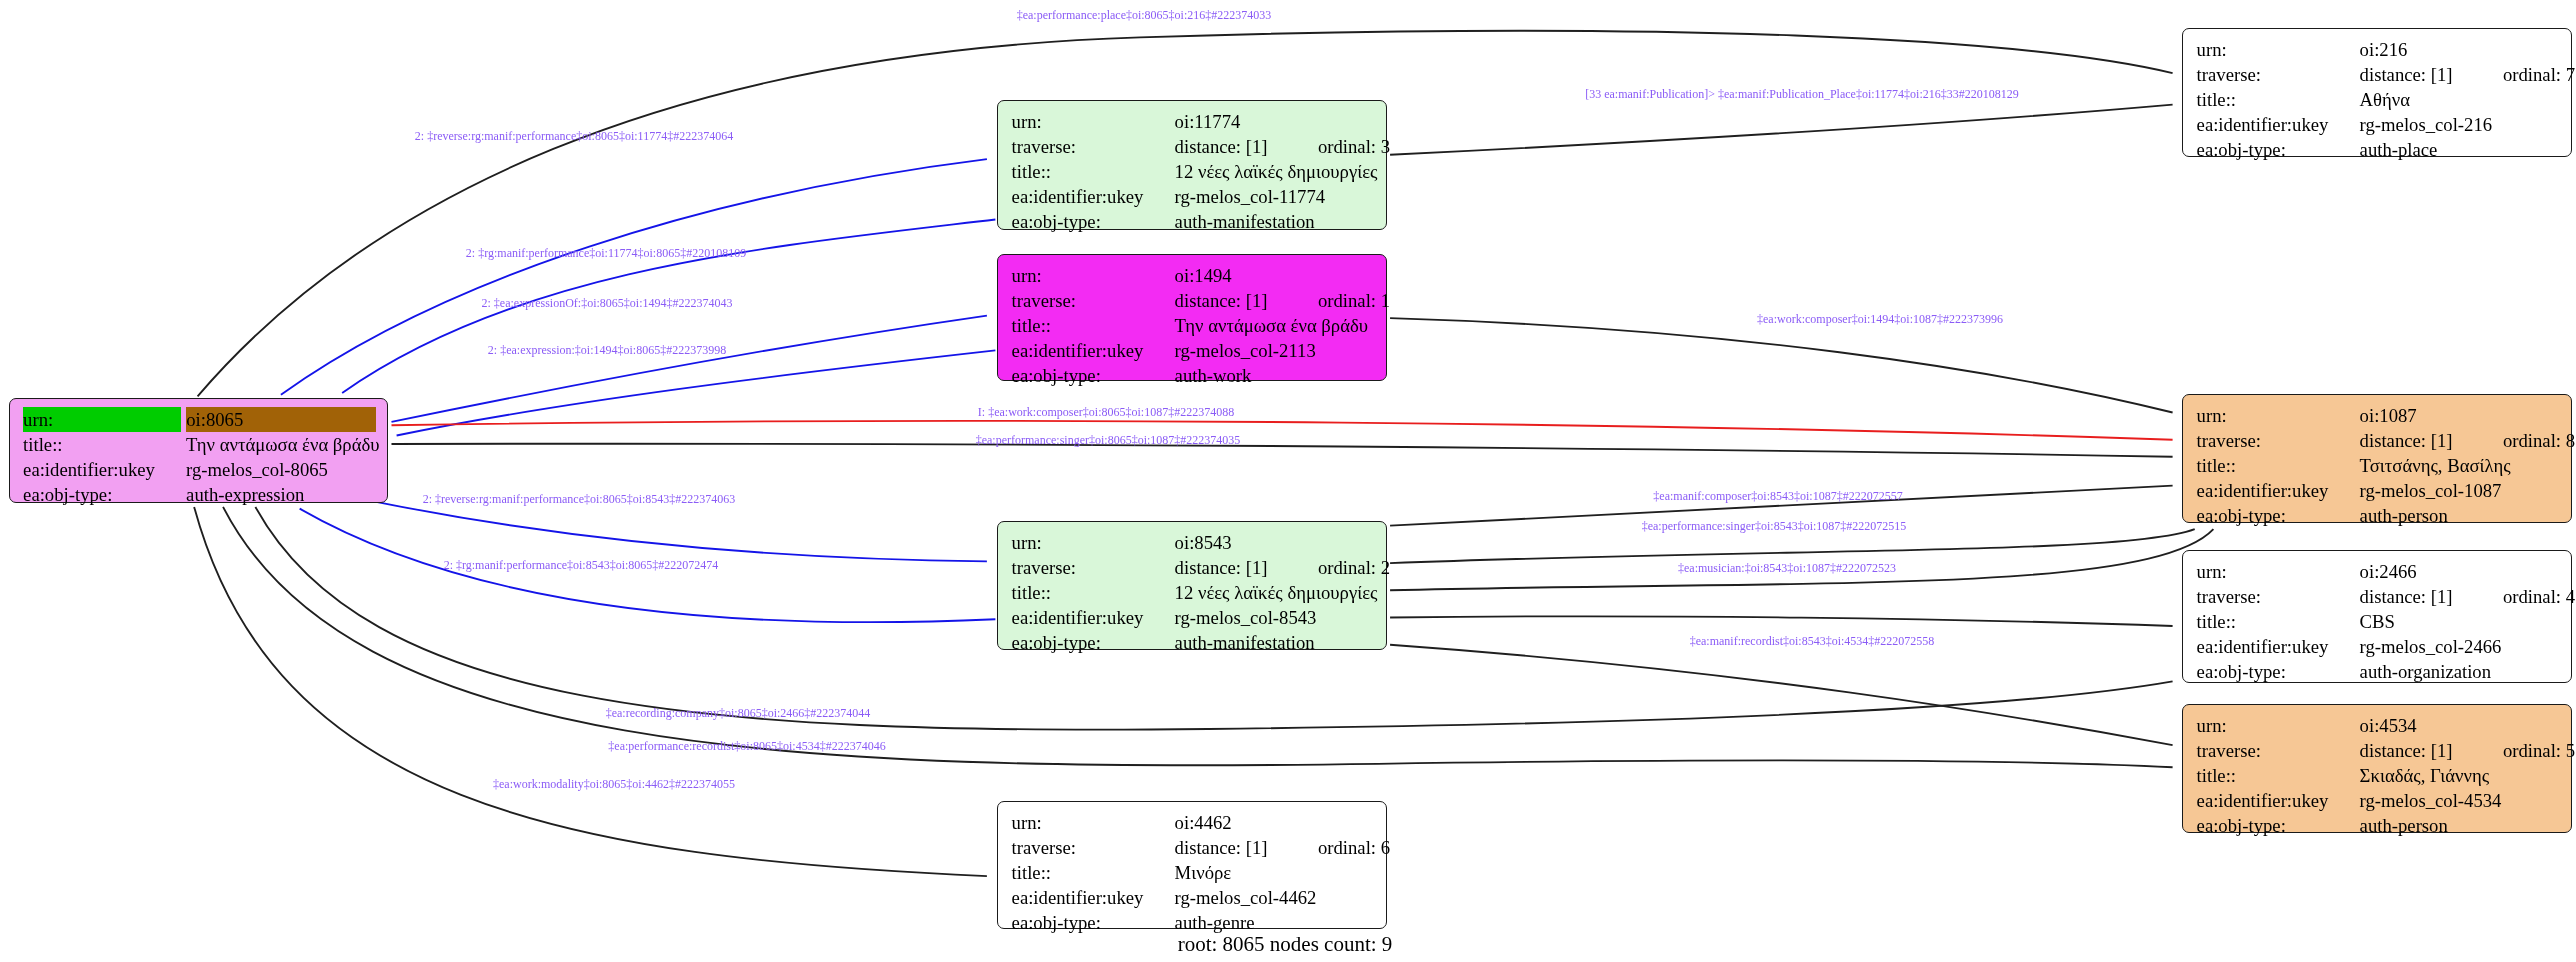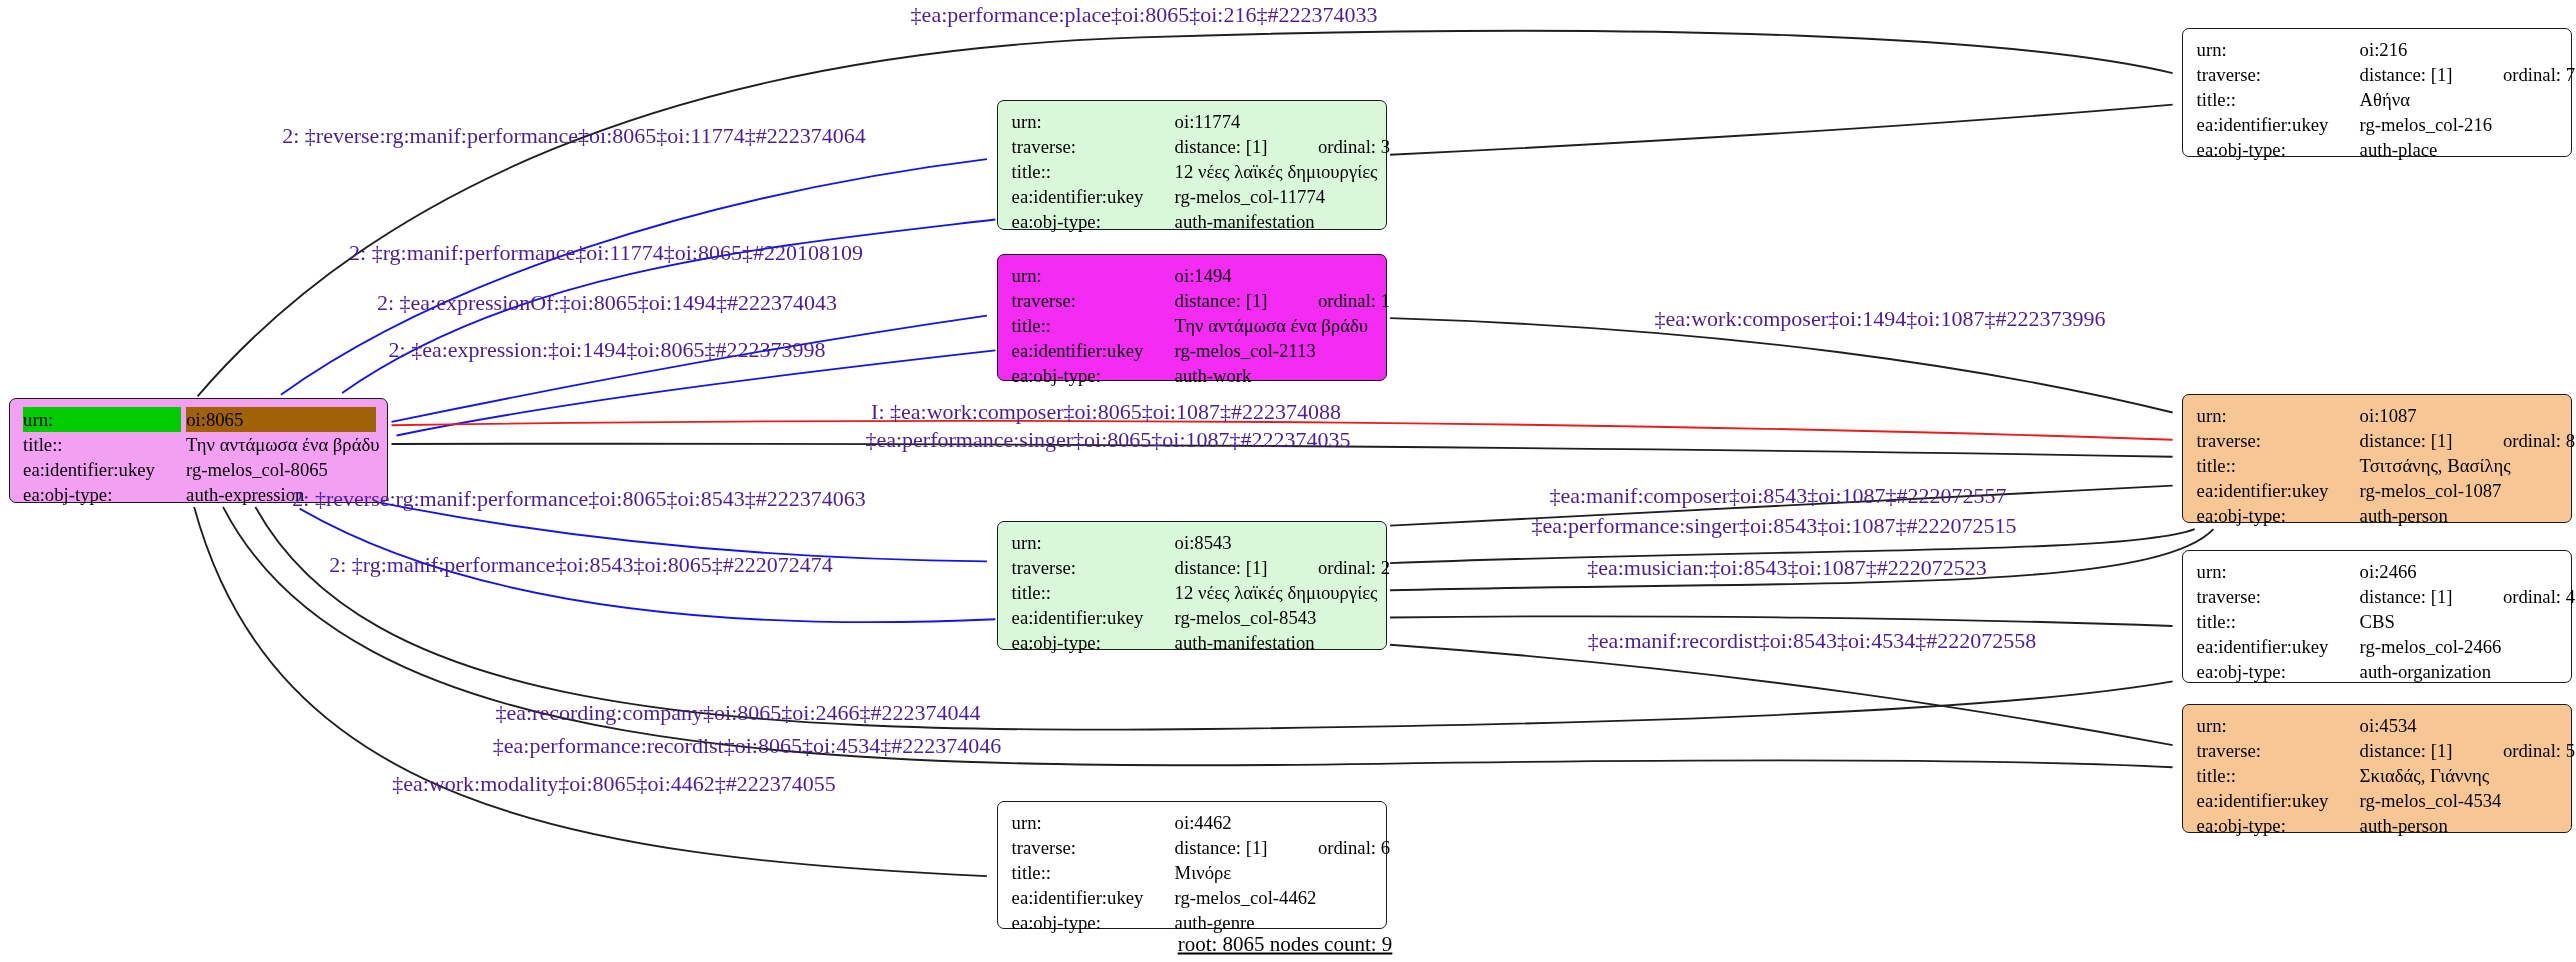--- a/index.html
+++ b/index.html
@@ -33,27 +33,27 @@
   .fill-manif{background:#D9F7D9;}
   .fill-work{background:#F32BF3;}
   .fill-person{background:#F6C795;}
   .fill-plain{background:#FFFFFF;}
   .row.hl .k{background:#00CC00;margin-right:5.1px;width:158px;flex:0 0 158px;}
   .row.hl .v{background:#a16207;}
 
   .elabel{
     position:absolute;z-index:3;
     transform:translate(-50%,-50%);
-    font-size:22px;white-space:nowrap;
-    color:#4c1d95;
+    font-size:12px;white-space:nowrap;
+    color:#8b5cf6;
   }
   .caption{
     position:absolute;z-index:3;
     transform:translate(-50%,-50%);
-    font-size:21px;white-space:nowrap;color:#000;text-decoration:underline;
+    font-size:21px;white-space:nowrap;color:#000;
   }
 </style>
 </head>
 <body>
 
 <div id="canvas">
 
   <svg id="edge-layer" viewBox="0 0 3028 1131" xmlns="http://www.w3.org/2000/svg">
     <defs>
       <marker id="arrB" markerWidth="11" markerHeight="9" refX="9" refY="4.5" orient="auto" markerUnits="strokeWidth">
@@ -284,20 +284,21 @@
         <span class="k">ea:identifier:ukey</span>
         <span class="v">rg-melos_col-4534</span>
       </div>
     <div class="row">
         <span class="k">ea:obj-type:</span>
         <span class="v">auth-person</span>
       </div>
   </div>
 
   <div class="elabel" style="left:1144px;top:14.5px;">‡ea:performance:place‡oi:8065‡oi:216‡#222374033</div>
+  <div class="elabel" style="left:1802px;top:94px;">[33 ea:manif:Publication]&gt; ‡ea:manif:Publication_Place‡oi:11774‡oi:216‡33#220108129</div>
   <div class="elabel" style="left:574px;top:136px;">2: ‡reverse:rg:manif:performance‡oi:8065‡oi:11774‡#222374064</div>
   <div class="elabel" style="left:606px;top:253px;">2: ‡rg:manif:performance‡oi:11774‡oi:8065‡#220108109</div>
   <div class="elabel" style="left:607px;top:303px;text-align:center;">2: ‡ea:expressionOf:‡oi:8065‡oi:1494‡#222374043</div>
   <div class="elabel" style="left:607px;top:350px;">2: ‡ea:expression:‡oi:1494‡oi:8065‡#222373998</div>
   <div class="elabel" style="left:1106px;top:412px;">I: ‡ea:work:composer‡oi:8065‡oi:1087‡#222374088</div>
   <div class="elabel" style="left:1108px;top:440px;">‡ea:performance:singer‡oi:8065‡oi:1087‡#222374035</div>
   <div class="elabel" style="left:579px;top:499px;">2: ‡reverse:rg:manif:performance‡oi:8065‡oi:8543‡#222374063</div>
   <div class="elabel" style="left:581px;top:565px;">2: ‡rg:manif:performance‡oi:8543‡oi:8065‡#222072474</div>
   <div class="elabel" style="left:1778px;top:476px;margin-top:20px;">‡ea:manif:composer‡oi:8543‡oi:1087‡#222072557</div>
   <div class="elabel" style="left:1774px;top:526px;">‡ea:performance:singer‡oi:8543‡oi:1087‡#222072515</div>

